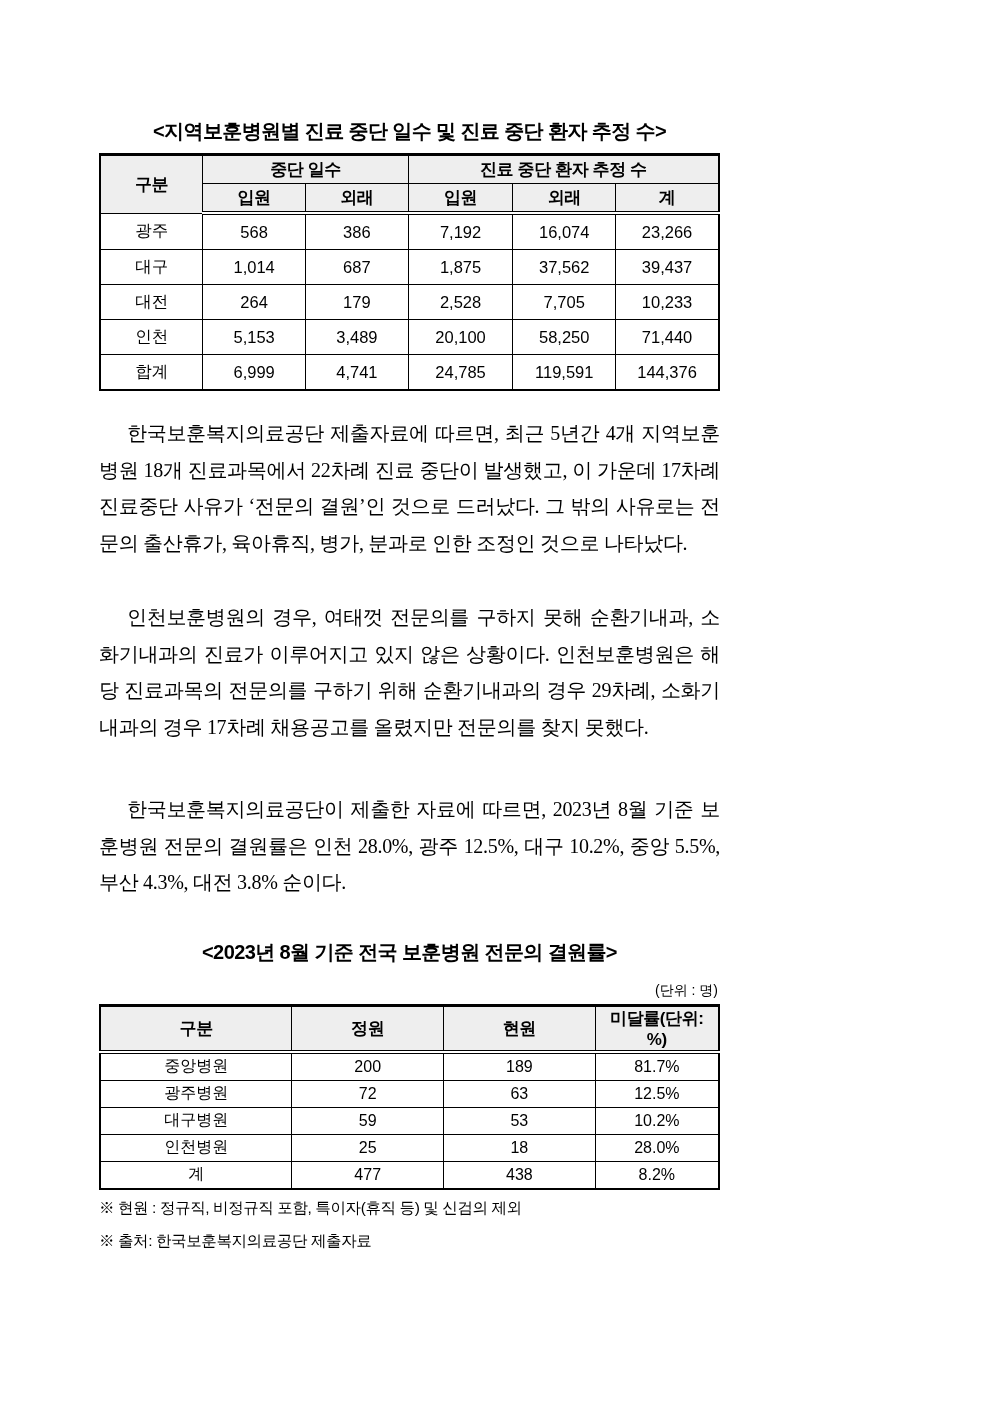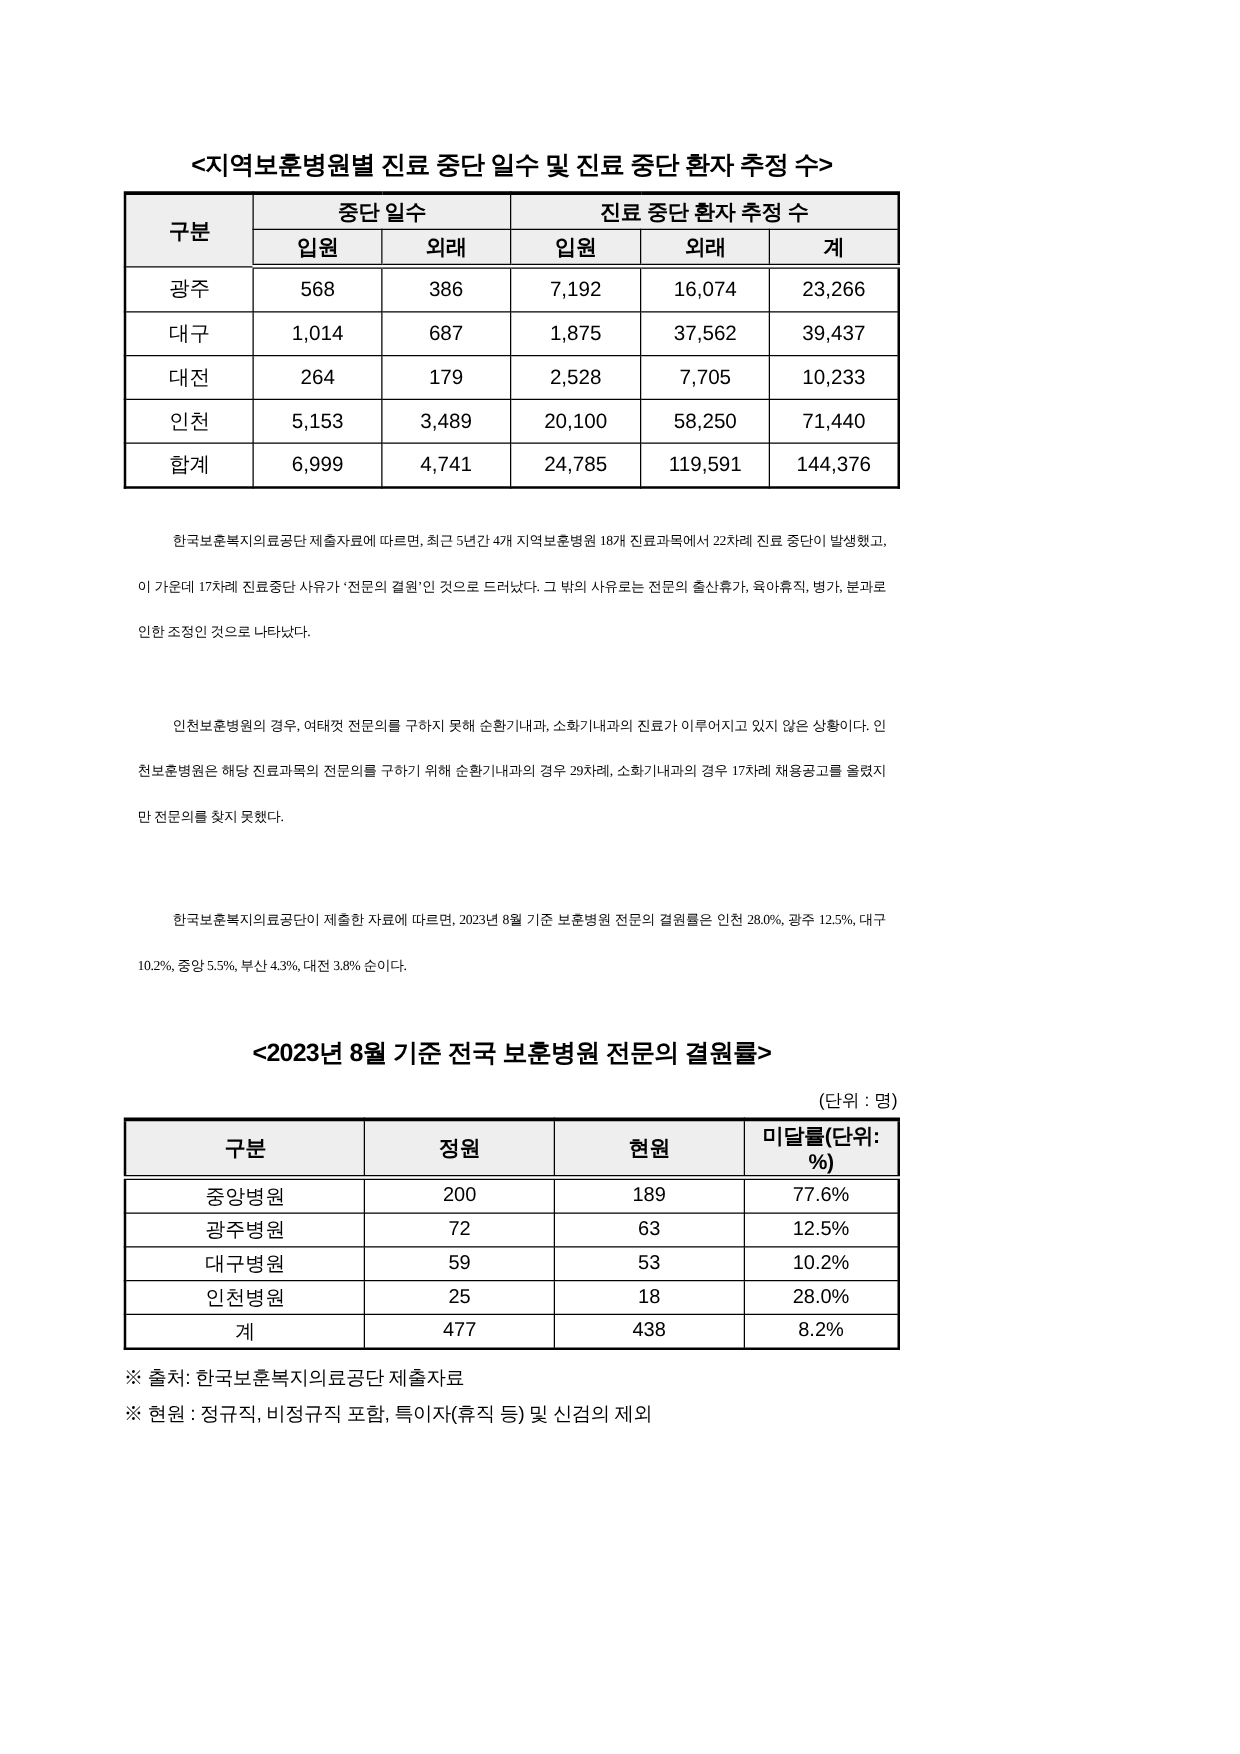--- a/index.html
+++ b/index.html
@@ -51,26 +51,26 @@
   .t1 tbody td { height: 34px; font-size: 16.5px; margin-top: 40px; }
   .t2 thead th { height: 31px; }
   .t2 tbody td { height: 26px; font-size: 16px; }
   .src {
     font-family: "Liberation Sans", sans-serif;
     font-size: 15px;
     letter-spacing: -0.4px;
     margin-top: 6px;
   }
   .para {
-    font-size: 11px;
+    font-size: 20px;
     line-height: 36.5px;
     letter-spacing: -0.3px;
     text-align: justify;
     text-indent: 28px;
-    margin: 11px;
+    margin: 0;
   }
   .para-1 { margin-top: 24px; }
   .para-2 { margin-top: 38px; }
   .para-3 { margin-top: 46px; }
   .t2-title { margin-top: 38px; margin-bottom: 16px; }
   .unit {
     font-family: "Liberation Sans", sans-serif;
     font-size: 14px;
     text-align: right;
     margin: 14px 2px 4px 0;
@@ -178,21 +178,21 @@
         <th>정원</th>
         <th>현원</th>
         <th>미달률(단위: %)</th>
       </tr>
     </thead>
     <tbody>
       <tr>
         <td>중앙병원</td>
         <td>200</td>
         <td>189</td>
-        <td>77.6%</td>
+        <td>81.7%</td>
       </tr>
       <tr>
         <td>광주병원</td>
         <td>72</td>
         <td>63</td>
         <td>12.5%</td>
       </tr>
       <tr>
         <td>대구병원</td>
         <td>59</td>
@@ -207,16 +207,16 @@
       </tr>
       <tr>
         <td>계</td>
         <td>477</td>
         <td>438</td>
         <td>8.2%</td>
       </tr>
     </tbody>
   </table>
 
+  <div class="fnote">※ 현원 : 정규직, 비정규직 포함, 특이자(휴직 등) 및 신검의 제외</div>
   <div class="fnote fnote-1">※ 출처: 한국보훈복지의료공단 제출자료</div>
-  <div class="fnote">※ 현원 : 정규직, 비정규직 포함, 특이자(휴직 등) 및 신검의 제외</div>
 
 </div>
 
 </body></html>

